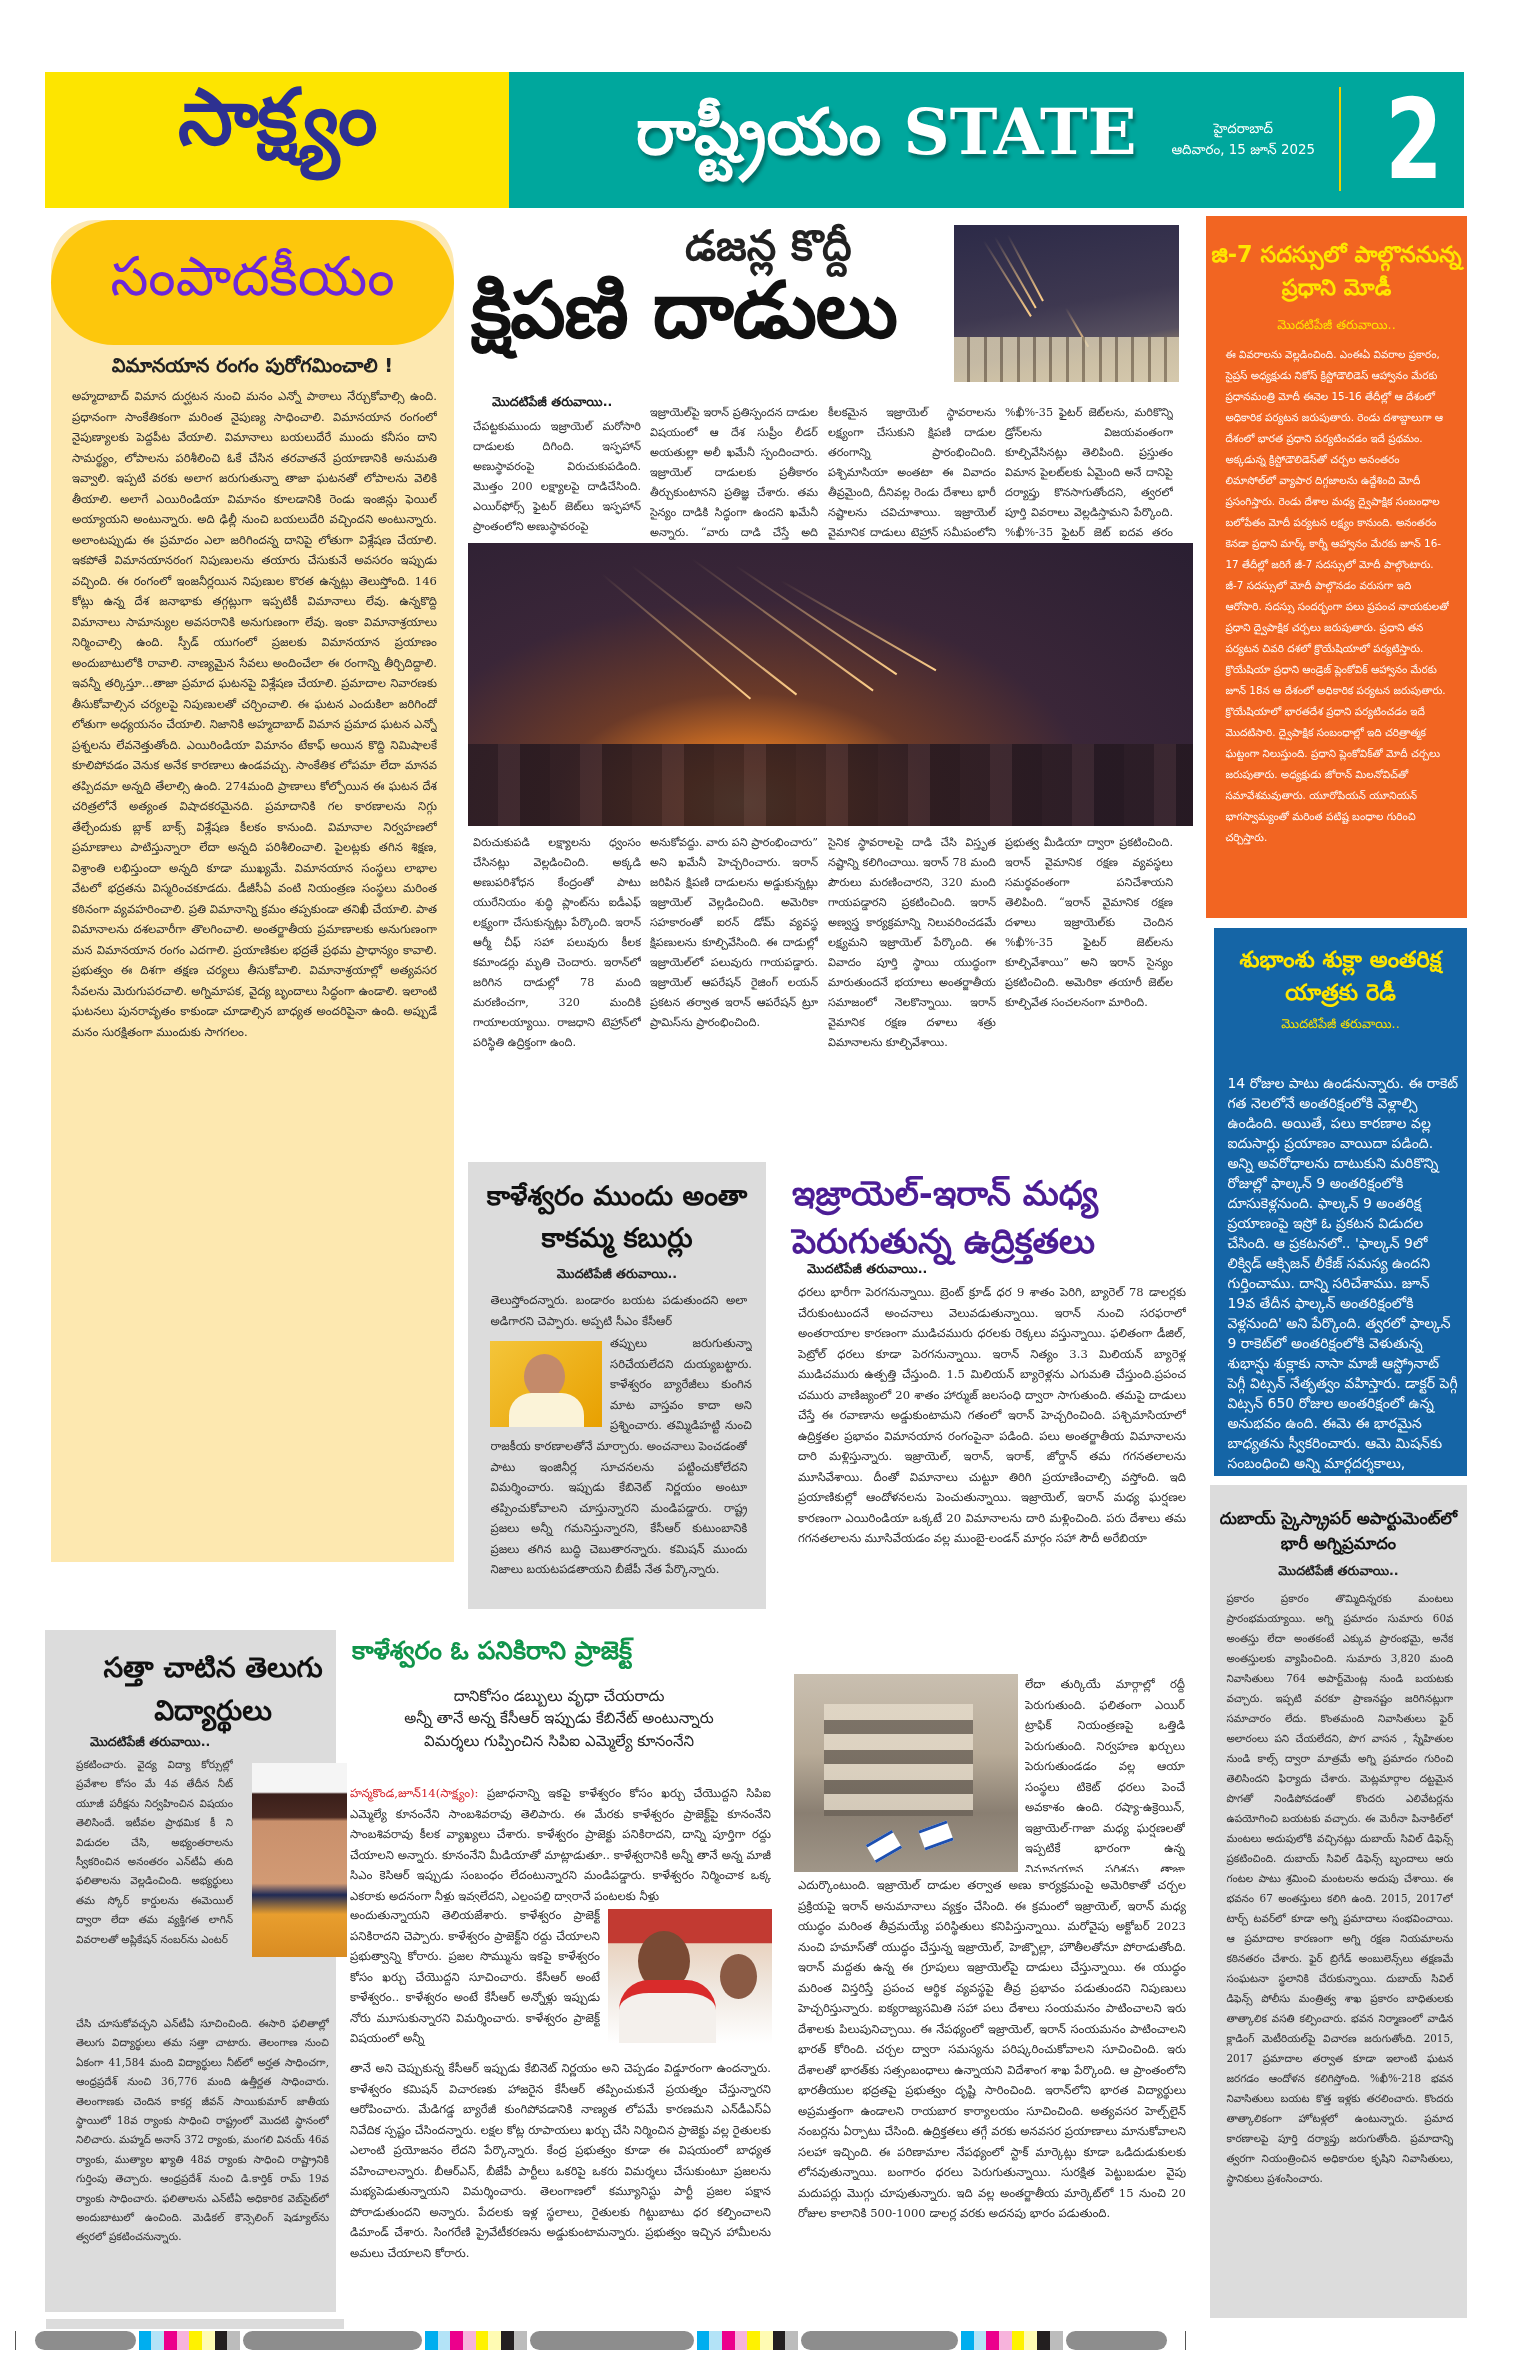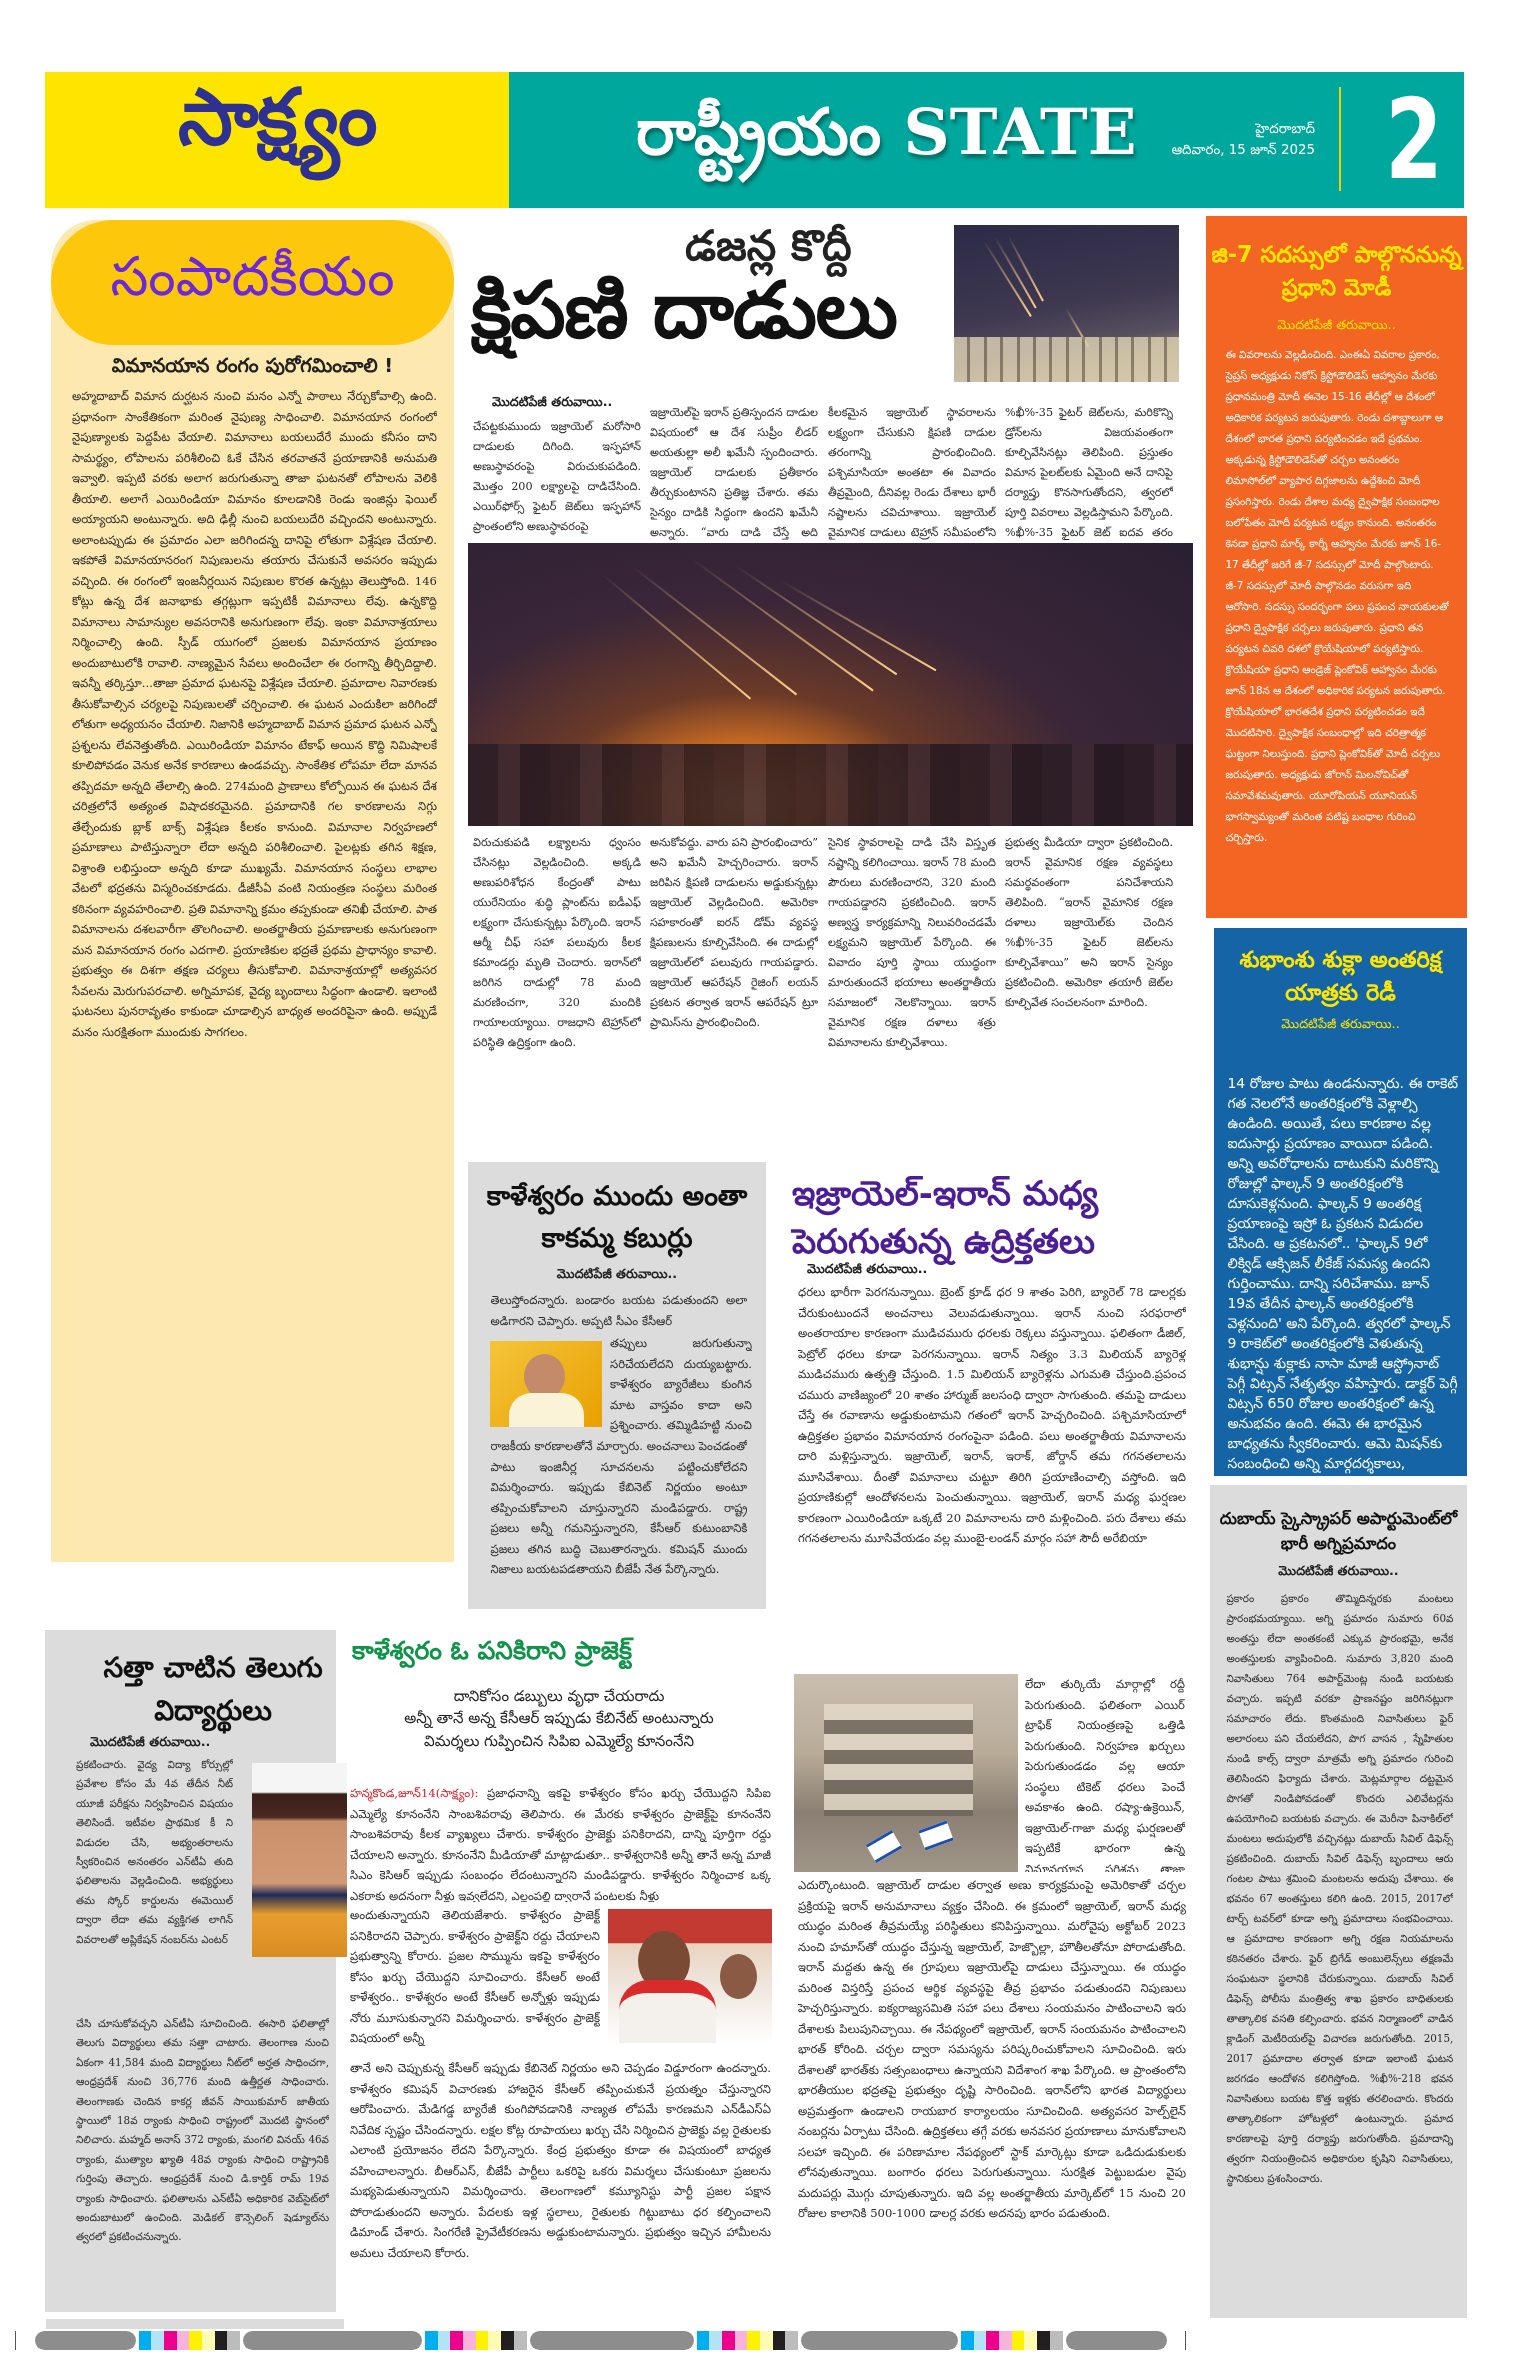--- a/index.html
+++ b/index.html
@@ -8,21 +8,21 @@
   .abs { position: absolute; }
   .body-text { font-family: "DejaVu Serif", serif; font-size: 11.6px; line-height: 20.5px; color: #2a2a2a; text-align: justify; overflow: hidden; }
   .cont { font-family: "DejaVu Sans", sans-serif; font-size: 12.7px; font-weight: normal; }
 
   
   #masthead { left: 45px; top: 72px; width: 1419px; height: 136px; display: flex; }
   #logo-box { width: 464px; height: 136px; background: #fde500; display: flex; align-items: flex-start; justify-content: center; }
   #logo-text { font-family: "DejaVu Sans", sans-serif; font-weight: bold; font-size: 78px; color: #2e3191; letter-spacing: -1.5px; }
   #band { flex: 1; background: #00a79d; position: relative; }
   #section-title { position: absolute; left: 127px; top: 22.4px; font-family: "DejaVu Serif", serif; font-size: 64px; color: #fff; font-weight: bold; text-shadow: 2.2px 3.7px 3.7px rgba(0,0,0,0.35); white-space: nowrap; }
-  #dateline { position: absolute; right: 149px; top: 46px; text-align: right; color: #fff; font-size: 13.4px; line-height: 21px; }
+  #dateline { position: absolute; right: 149px; top: 46px; text-align: center; color: #fff; font-size: 13.4px; line-height: 21px; }
   #page-divider { position: absolute; right: 123px; top: 15px; width: 2.2px; height: 104px; background: #f0d000; }
   #page-num { position: absolute; right: 21px; top: 1.5px; font-family: "DejaVu Sans", sans-serif; font-weight: bold; font-size: 110px; color: #fff; line-height: 133px; transform: scaleX(0.75); transform-origin: right; }
 
   
   #editorial { left: 51px; top: 220px; width: 403px; height: 1342px; background: #fde8b0; border-radius: 45px 45px 0 0; }
   #editorial-pill { position: absolute; left: 0; top: 0; width: 403px; height: 125px; background: #fdc70c; border-radius: 63px; display: flex; align-items: center; justify-content: center; }
   #editorial-title { font-family: "DejaVu Sans", sans-serif; font-weight: normal; font-size: 54px; color: #6d28d9; }
   #editorial-subtitle { position: absolute; left: 0; width: 403px; top: 134px; text-align: center; font-weight: bold; font-size: 19.4px; color: #222; }
   #editorial-body { position: absolute; left: 21px; top: 166px; width: 365px; height: 1163px; }
 

